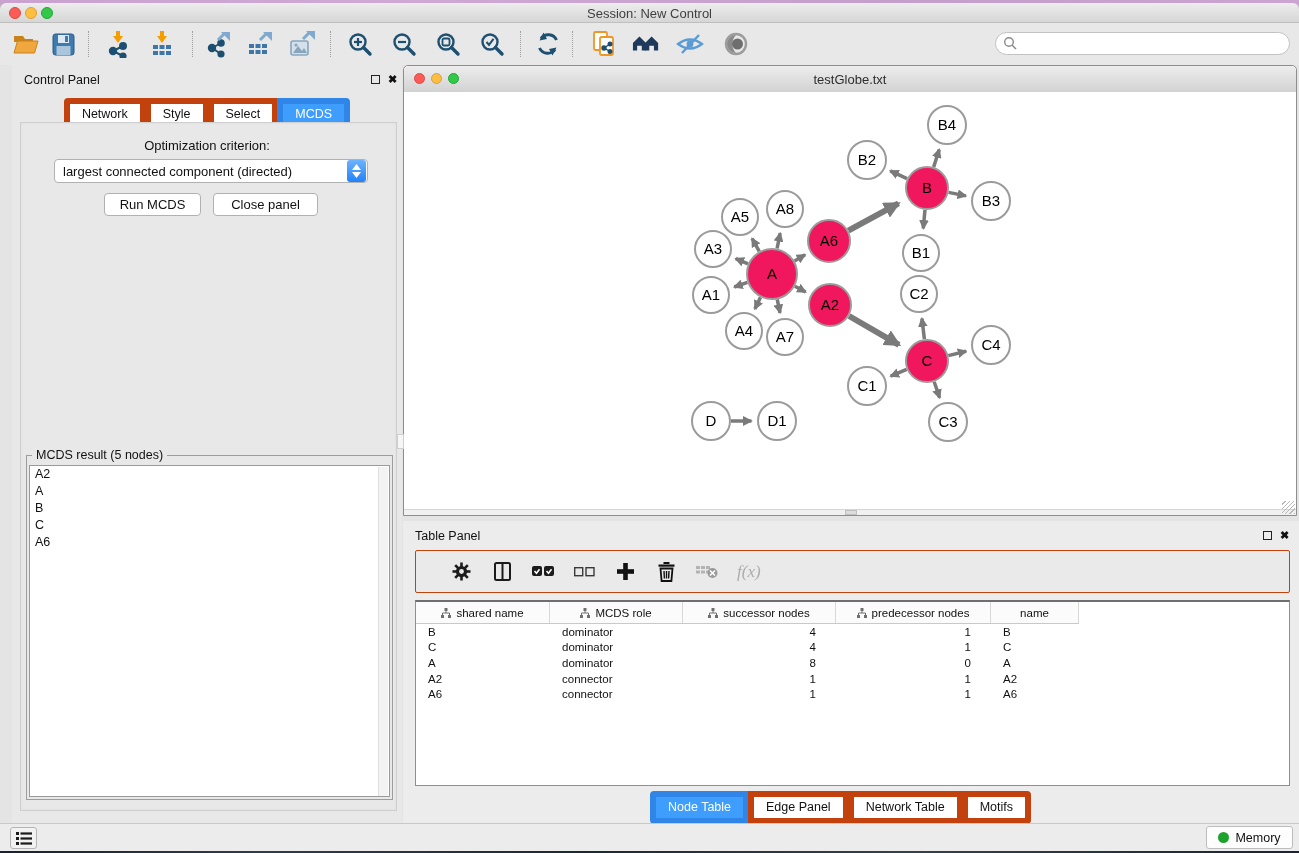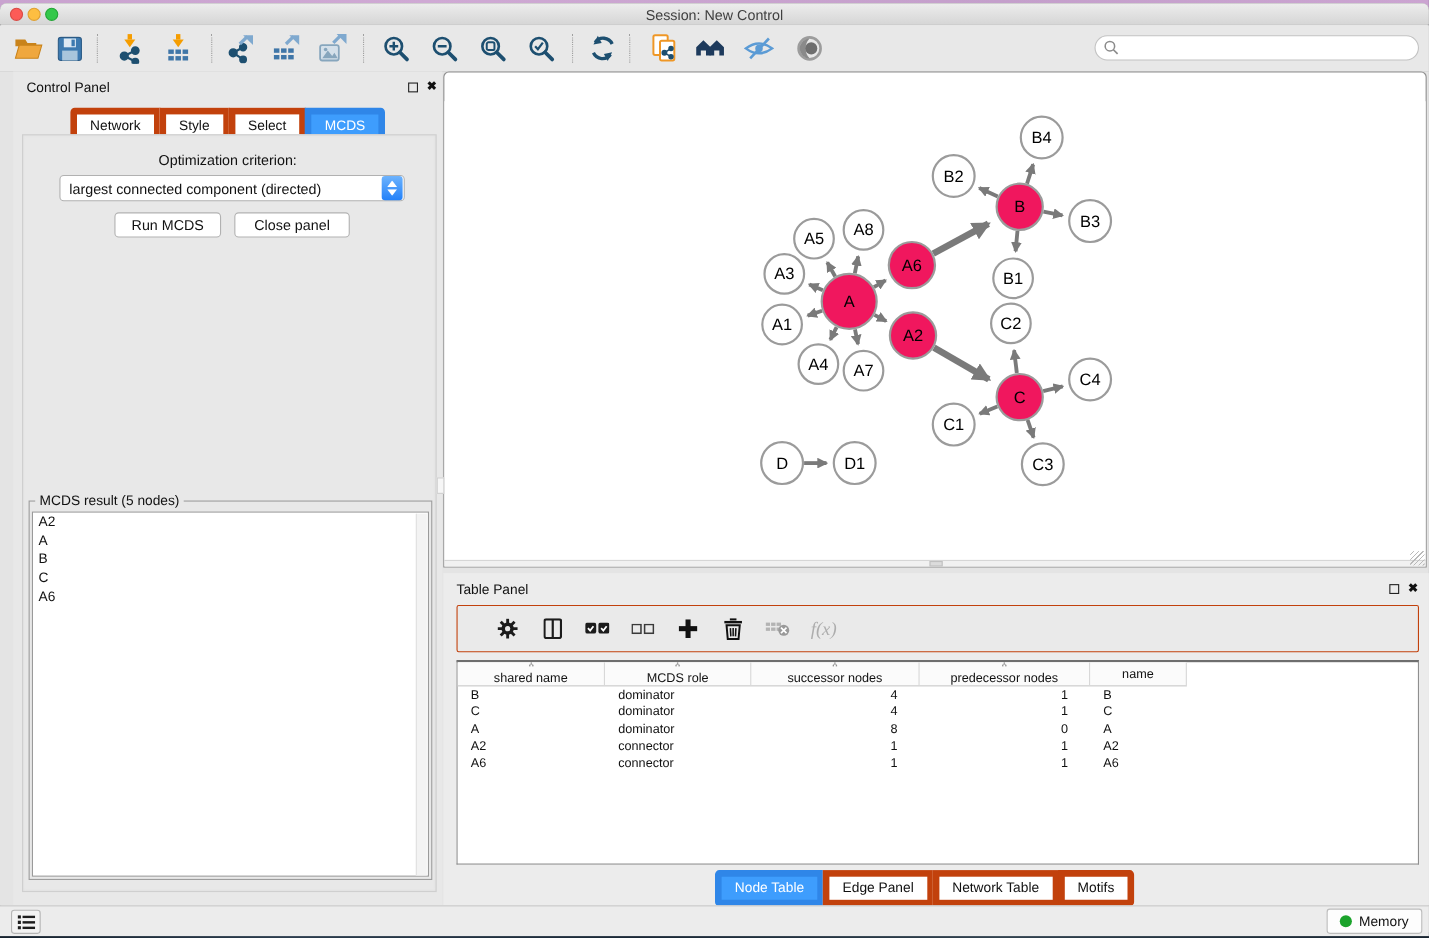--- a/index.html
+++ b/index.html
@@ -83,21 +83,21 @@
   #tp-title{left:12px;top:8px;font-size:12.5px;color:#111;}
   #tp-toolbar{left:12px;top:29px;width:875px;height:43px;background:#eaeaea;
     border:1px solid #c2410c;border-radius:2px;display:flex;align-items:center;gap:19px;
     padding-left:34px;box-sizing:border-box;}
   .tp-icon{display:flex;align-items:center;justify-content:center;width:22px;height:22px;}
   #fx-label{font-family:"Liberation Serif",serif;font-style:italic;font-size:17px;color:#adadad;}
   #tp-table{left:12px;top:79px;width:875px;height:186px;background:#fff;
     border:1px solid #8f8f8f;border-top:2px solid #6e6e6e;box-sizing:border-box;overflow:hidden;}
   #tp-header{display:flex;height:21px;background:#fbfbfb;border-bottom:1px solid #c9c9c9;width:663px;}
   .th{display:flex;align-items:center;justify-content:center;gap:5px;font-size:11.5px;
-    color:#111;border-right:1px solid #d8d8d8;box-sizing:border-box;flex-direction:column;}
+    color:#111;border-right:1px solid #d8d8d8;box-sizing:border-box;}
   .tr{display:flex;height:15.6px;align-items:center;}
   .td{font-size:11.5px;color:#111;box-sizing:border-box;white-space:nowrap;overflow:hidden;}
   #tp-tabs{left:0;top:270px;width:875px;text-align:center;}
   
   #statusbar{left:0;top:820px;width:1299px;height:27px;background:#ececec;border-top:1px solid #c9c9c9;}
   #list-btn{left:10px;top:3px;width:27px;height:22px;background:#f2f2f2;border:1px solid #b5b5b5;
     border-radius:3px;display:flex;align-items:center;justify-content:center;box-sizing:border-box;}
   #memory-btn{left:1206px;top:2px;width:87px;height:23px;background:#fdfdfd;border:1px solid #bdbdbd;
     border-radius:3px;display:flex;align-items:center;justify-content:center;gap:6px;
     font-size:12.5px;color:#111;box-sizing:border-box;}
@@ -319,20 +319,26 @@
             <div class="mcds-item">A</div>
             <div class="mcds-item">B</div>
             <div class="mcds-item">C</div>
             <div class="mcds-item">A6</div>
           </div>
         <div id="mcds-scroll"></div>
       </div>
     </div>
 
     <div id="net-frame" class="abs">
+      <div id="net-titlebar" class="abs">
+        <div class="abs nt-light" style="left:10px;background:#fc5b57;border:1px solid #d94a44"></div>
+        <div class="abs nt-light" style="left:27px;background:#fdbe41;border:1px solid #dfa031"></div>
+        <div class="abs nt-light" style="left:44px;background:#34c84a;border:1px solid #23a636"></div>
+        <div id="net-title" class="abs">testGlobe.txt</div>
+      </div>
       <div id="net-canvas" class="abs">
         <svg width="892" height="417" viewBox="0 0 892 417">
             <defs>
               <marker id="arr" viewBox="0 0 10 10" refX="8.5" refY="5" markerWidth="2.8" markerHeight="2.8" orient="auto" markerUnits="strokeWidth">
                 <path d="M0,0 L10,5 L0,10 z" fill="#7a7a7a"></path>
               </marker>
             </defs>
             <line x1="343.4160227674821" y1="190.46333642430943" x2="330.30750149159866" y2="194.97610604387586" stroke="#7a7a7a" stroke-width="3.5" marker-end="url(#arr)"></line>
             <line x1="390.93022338549434" y1="194.25580905086764" x2="401.61458936119544" y2="199.96641845167343" stroke="#7a7a7a" stroke-width="3.5" marker-end="url(#arr)"></line>
             <line x1="344.0604552624612" y1="171.85612511121235" x2="331.6965299146282" y2="166.61717369263906" stroke="#7a7a7a" stroke-width="3.5" marker-end="url(#arr)"></line>

